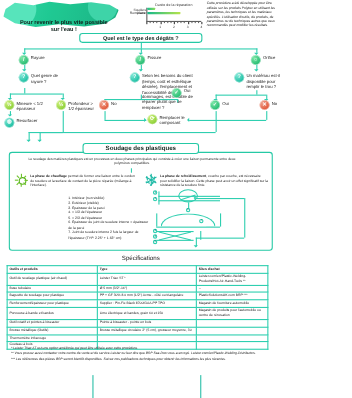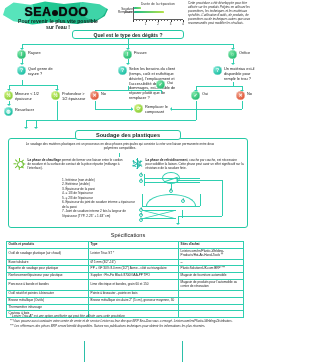--- a/index.html
+++ b/index.html
@@ -207,25 +207,20 @@
 
   .cropmark { position:absolute; width:.5px; background:#2bbfa8; }
 </style>
 </head>
 <body>
 
 <div class="page">
 
   <div class="header">
     <div class="logo-blob"></div>
-    <div class="logo-word">
-      <span>SEA</span>
-        <span class="dot"></span>
-        <span>DOO</span>
-    </div>
     <div class="tagline">
       <div>Pour revenir le plus vite possible</div>
       <div>sur l'eau !</div>
     </div>
 
     <div class="chart">
       <div class="chart-title">Durée de la réparation</div>
       <div class="chart-plot">
         <div class="chart-cat" style="top:.3px">Soudure</div>
         <div class="chart-cat" style="top:3.8px">Remplacer</div>

